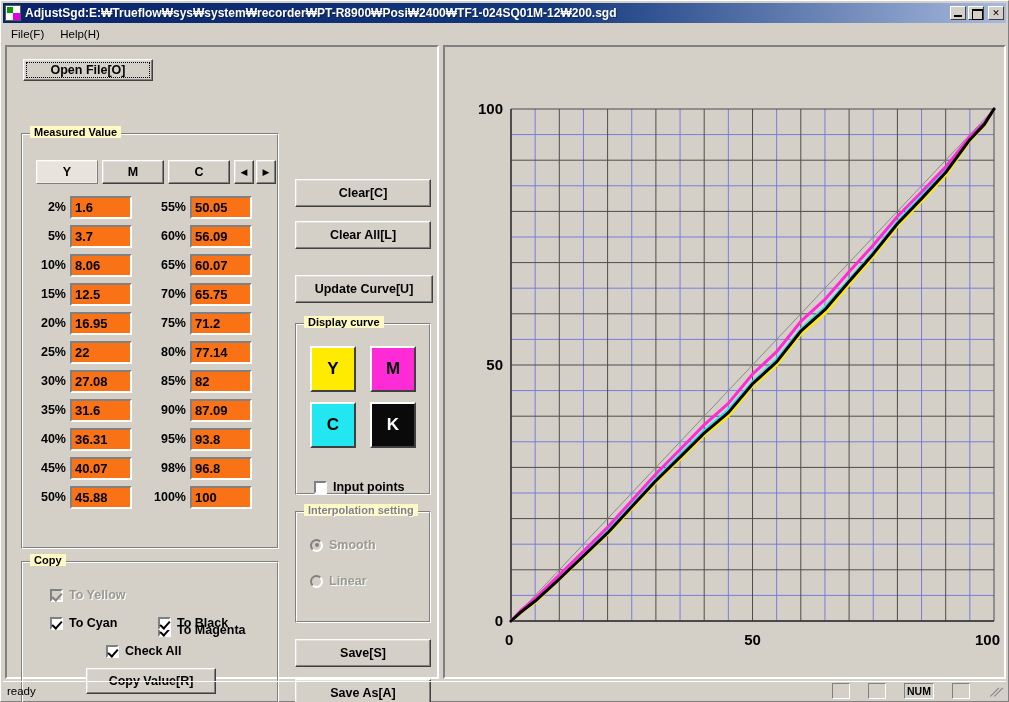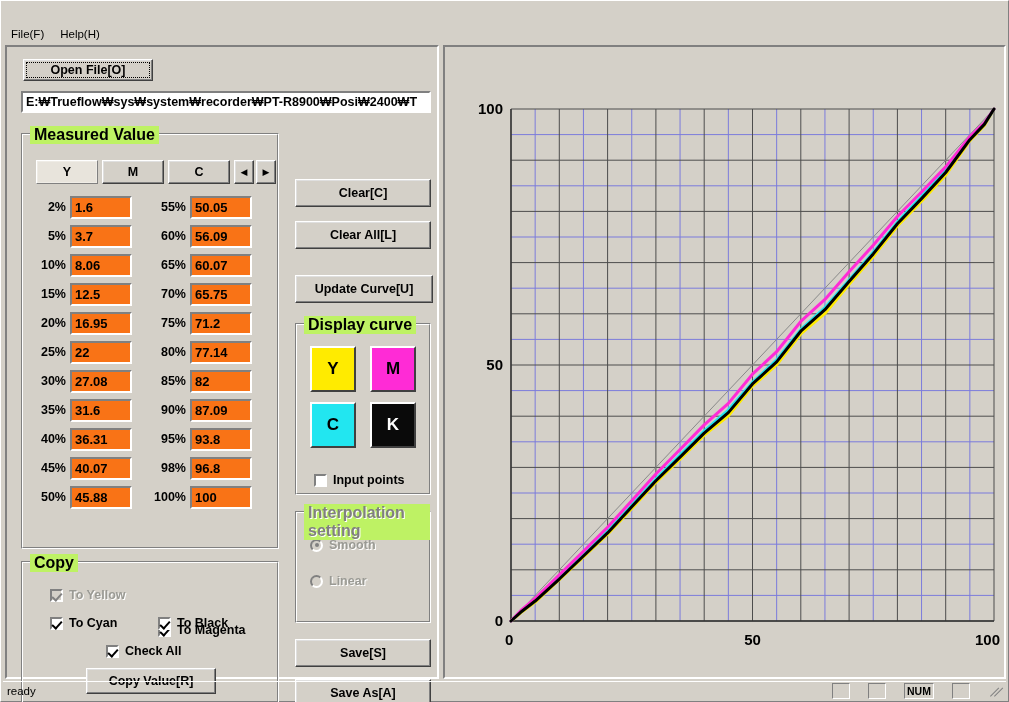--- a/index.html
+++ b/index.html
@@ -130,24 +130,25 @@
     border-right-color: #ffffff; border-bottom-color: #ffffff;
   }
   .group > .inner-border {
     position: absolute; left: 0; top: 0; right: 0; bottom: 0;
     border: 1px solid #ffffff;
     border-right-color: #808080; border-bottom-color: #808080;
     pointer-events: none;
   }
   .group > .glabel {
     position: absolute; left: 8px; top: -8px;
-    background: #bef264;
+    background: #fef9c3;
     padding: 0 4px;
-    font-size: 16px; font-weight: bold; color: #000;
+    font-size: 11px; font-weight: bold; color: #000;
     z-index: 2;
+    text-align: right;
   }
   .group.disabled > .glabel { color: #808080; text-shadow: 1px 1px 0 #ffffff; }
 
   #measured-group { left: 14px; top: 86px; width: 258px; height: 416px; }
   #copy-group     { left: 14px; top: 514px; width: 258px; height: 146px; }
   #display-group  { left: 288px; top: 276px; width: 136px; height: 172px; }
   #interp-group   { left: 288px; top: 464px; width: 136px; height: 112px; }
 
   
   .tabrow { position: absolute; left: 14px; top: 26px; display: flex; }
@@ -300,34 +301,46 @@
   
   #thin-sep {
     position: absolute; left: 2px; top: 676px; width: 1003px; height: 4px;
   }
 </style>
 </head>
 <body>
 
 <div id="app">
 
+  <div id="titlebar">
+    <div id="app-icon"></div>
+    <div id="title-text">AdjustSgd:E:₩Trueflow₩sys₩system₩recorder₩PT-R8900₩Posi₩2400₩TF1-024SQ01M-12₩200.sgd</div>
+    <div class="tbtn min">
+        <span class="g"></span>
+      </div>
+    <div class="tbtn max">
+        <span class="g"></span>
+      </div>
+    <div class="tbtn wide">
+        <span class="g">✕</span>
+      </div>
+  </div>
 
   <div id="menubar">
     <div class="menu-item">File(F)</div>
     <div class="menu-item">Help(H)</div>
   </div>
 
   <div id="left-panel" class="sunken">
 
     <div id="open-file-btn" class="btn">
       <span>Open File[O]</span>
       <span class="focusring"></span>
     </div>
 
-    <div id="path-box">E:₩Trueflow₩sys₩system₩recorder₩PT-R8900₩Posi₩2400₩T</div>
 
     <div id="measured-group" class="group">
       <div class="inner-border"></div>
       <div class="glabel">Measured Value</div>
 
       <div class="tabrow">
         <div class="ytab selected">
             <span>Y</span>
           </div>
         <div class="ytab">
@@ -494,21 +507,21 @@
       <div class="swatch" style="left:74px; top:22px; background:#ff2bd6; color:#000;">
         <span>M</span>
       </div>
       <div class="swatch" style="left:14px; top:78px; background:#22e6f0; color:#000;">
         <span>C</span>
       </div>
       <div class="swatch" style="left:74px; top:78px; background:#0a0a0a; color:#fff;">
         <span>K</span>
       </div>
 
-      <div class="cbrow" style="left:18px; top:149px;">
+      <div class="cbrow" style="left:18px; top:156px;">
         <span class="cbox"></span>
         <span class="cblabel">Input points</span>
       </div>
     </div>
 
     <div id="interp-group" class="group disabled">
       <div class="inner-border"></div>
       <div class="glabel">Interpolation setting</div>
 
       <div class="rbrow" style="left:14px; top:26px;">

